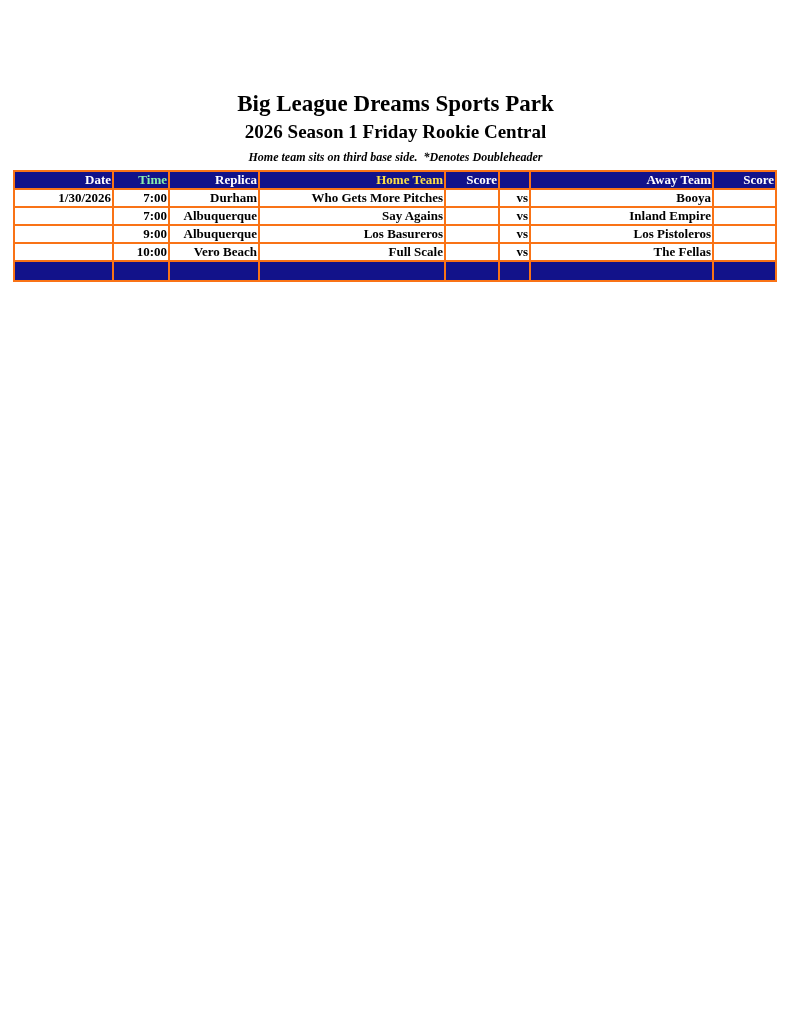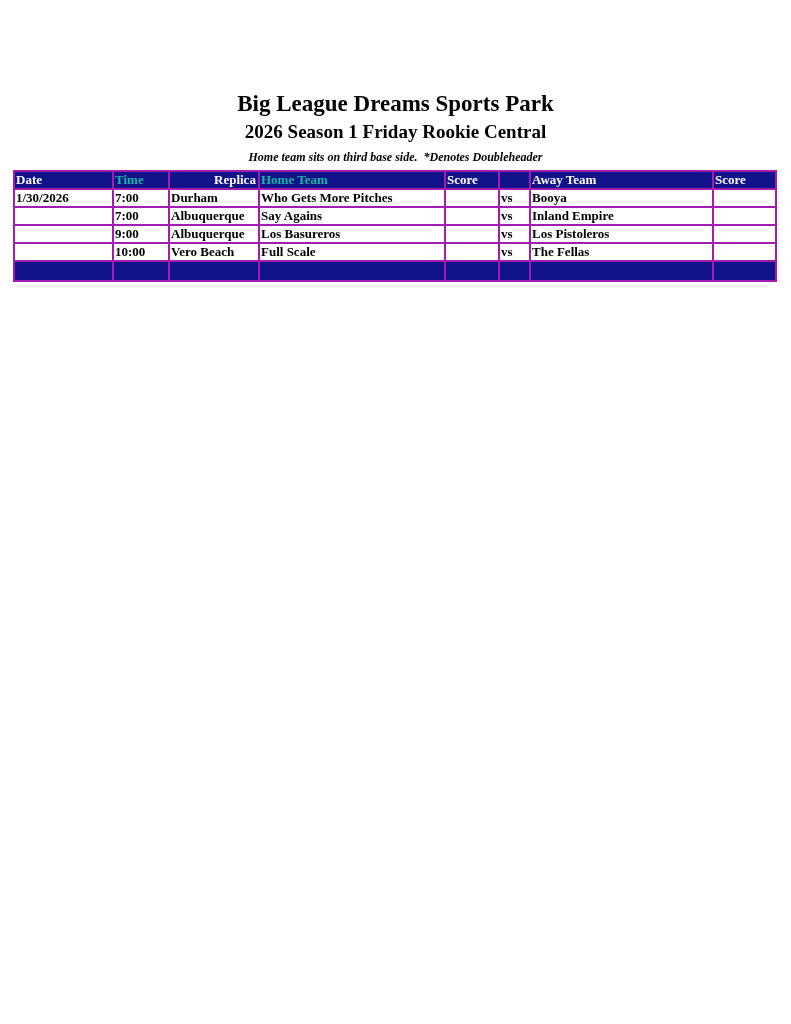--- a/index.html
+++ b/index.html
@@ -39,24 +39,24 @@
   }
   table.schedule {
     position: absolute;
     top: 150px;
     left: 13px;
     width: 762px;
     border-collapse: collapse;
     table-layout: fixed;
   }
   .schedule th, .schedule td {
-    border: 2px solid #a21caf;
+    border: 2px solid #f97316;
     padding: 0 1px;
     margin: 0;
-    text-align: left;
+    text-align: right;
     vertical-align: middle;
     font-size: 13px;
     font-weight: bold;
     height: 16px;
     line-height: 16px;
     overflow: hidden;
     white-space: nowrap;
   }
   .vs-cell {
     font-size: 12px;
@@ -81,23 +81,23 @@
       <col style="width:90px">
       <col style="width:186px">
       <col style="width:54px">
       <col style="width:31px">
       <col style="width:183px">
       <col style="width:63px">
     </colgroup>
     <thead>
       <tr>
         <th class="navy navy-text" style="background-color: rgb(18, 18, 138); color: rgb(255, 255, 255);">Date</th>
-        <th class="navy navy-text" style="background-color: rgb(18, 18, 138); color: #14b8a6;">Time</th>
+        <th class="navy navy-text" style="background-color: rgb(18, 18, 138); color: #86efac;">Time</th>
         <th class="navy navy-text" style="background-color: rgb(18, 18, 138); color: rgb(255, 255, 255); padding-left: 44px;">Replica</th>
-        <th class="navy navy-text" style="background-color: rgb(18, 18, 138); color: #14b8a6; font-family: Liberation Serif, serif;">Home Team</th>
+        <th class="navy navy-text" style="background-color: rgb(18, 18, 138); color: #fde047; font-family: Liberation Serif, serif;">Home Team</th>
         <th class="navy navy-text" style="background-color: rgb(18, 18, 138); color: rgb(255, 255, 255);">Score</th>
         <th class="navy navy-text" style="background-color: rgb(18, 18, 138); color: rgb(255, 255, 255);"></th>
         <th class="navy navy-text" style="background-color: rgb(18, 18, 138); color: rgb(255, 255, 255);">Away Team</th>
         <th class="navy navy-text" style="background-color: rgb(18, 18, 138); color: rgb(255, 255, 255);">Score</th>
       </tr>
     </thead>
     <tbody>
       <tr>
         <td>1/30/2026</td>
         <td>7:00</td>

